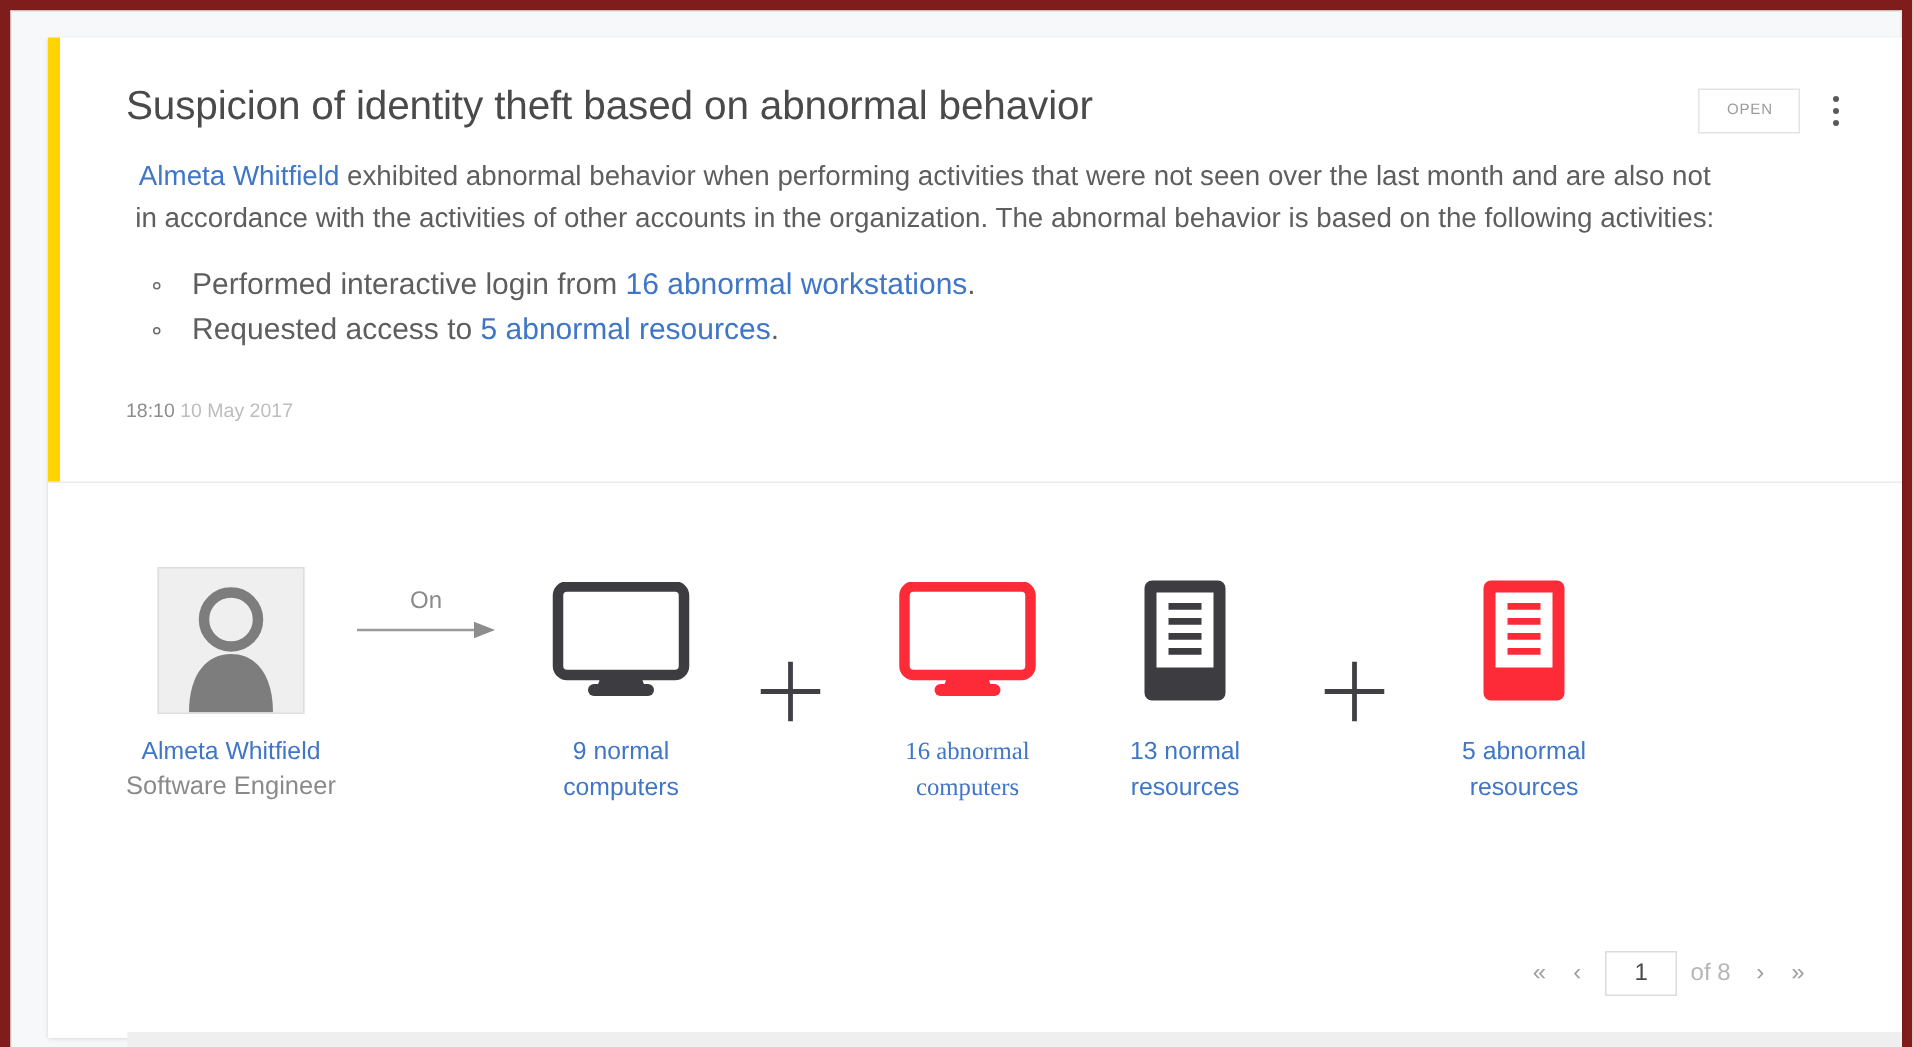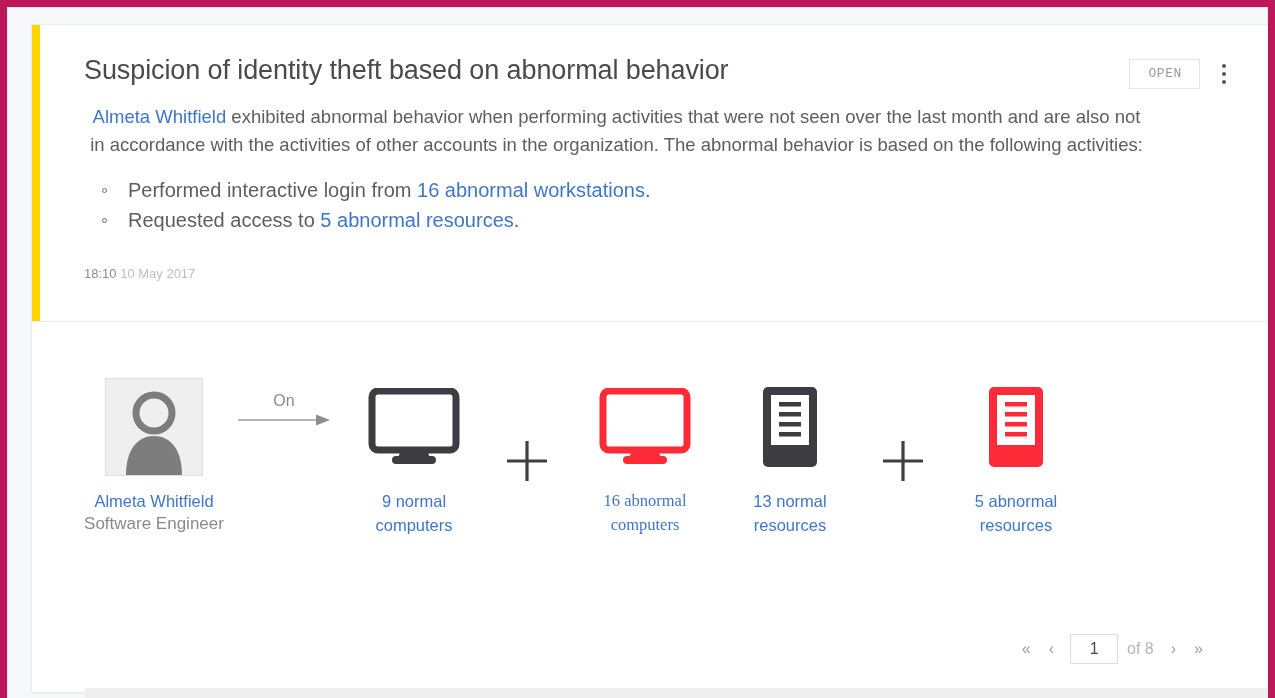--- a/index.html
+++ b/index.html
@@ -14,21 +14,21 @@
     overflow: hidden;
     font-family: "Liberation Sans", sans-serif;
     -webkit-font-smoothing: antialiased;
   }
 
   
   .viewport {
     position: relative;
     width: 1275px;
     height: 698px;
-    background: #be185d;
+    background: #7f1d1d;
     box-sizing: border-box;
   }
   .page-bg {
     position: absolute;
     left: 7px;
     top: 7px;
     right: 7px;
     bottom: 0px;
     background: #f7f8f9;
     border-left: 1px solid #e6e7e8;
@@ -86,22 +86,22 @@
     display: flex;
     align-items: center;
     gap: 14px;
     flex: 0 0 auto;
     padding-top: 8px;
   }
   .open-button {
     border: 1px solid #e3e3e3;
     background: #ffffff;
     color: #9b9b9b;
-    font-size: 13px;
-    font-family: Liberation Mono, monospace;
+    font-size: 10px;
+    font-family: Liberation Sans, sans-serif;
     letter-spacing: 0.6px;
     padding: 7px 17px 7px 18px;
     line-height: 14px;
     cursor: pointer;
   }
   .kebab {
     width: 20px;
     height: 28px;
     display: flex;
     flex-direction: column;

